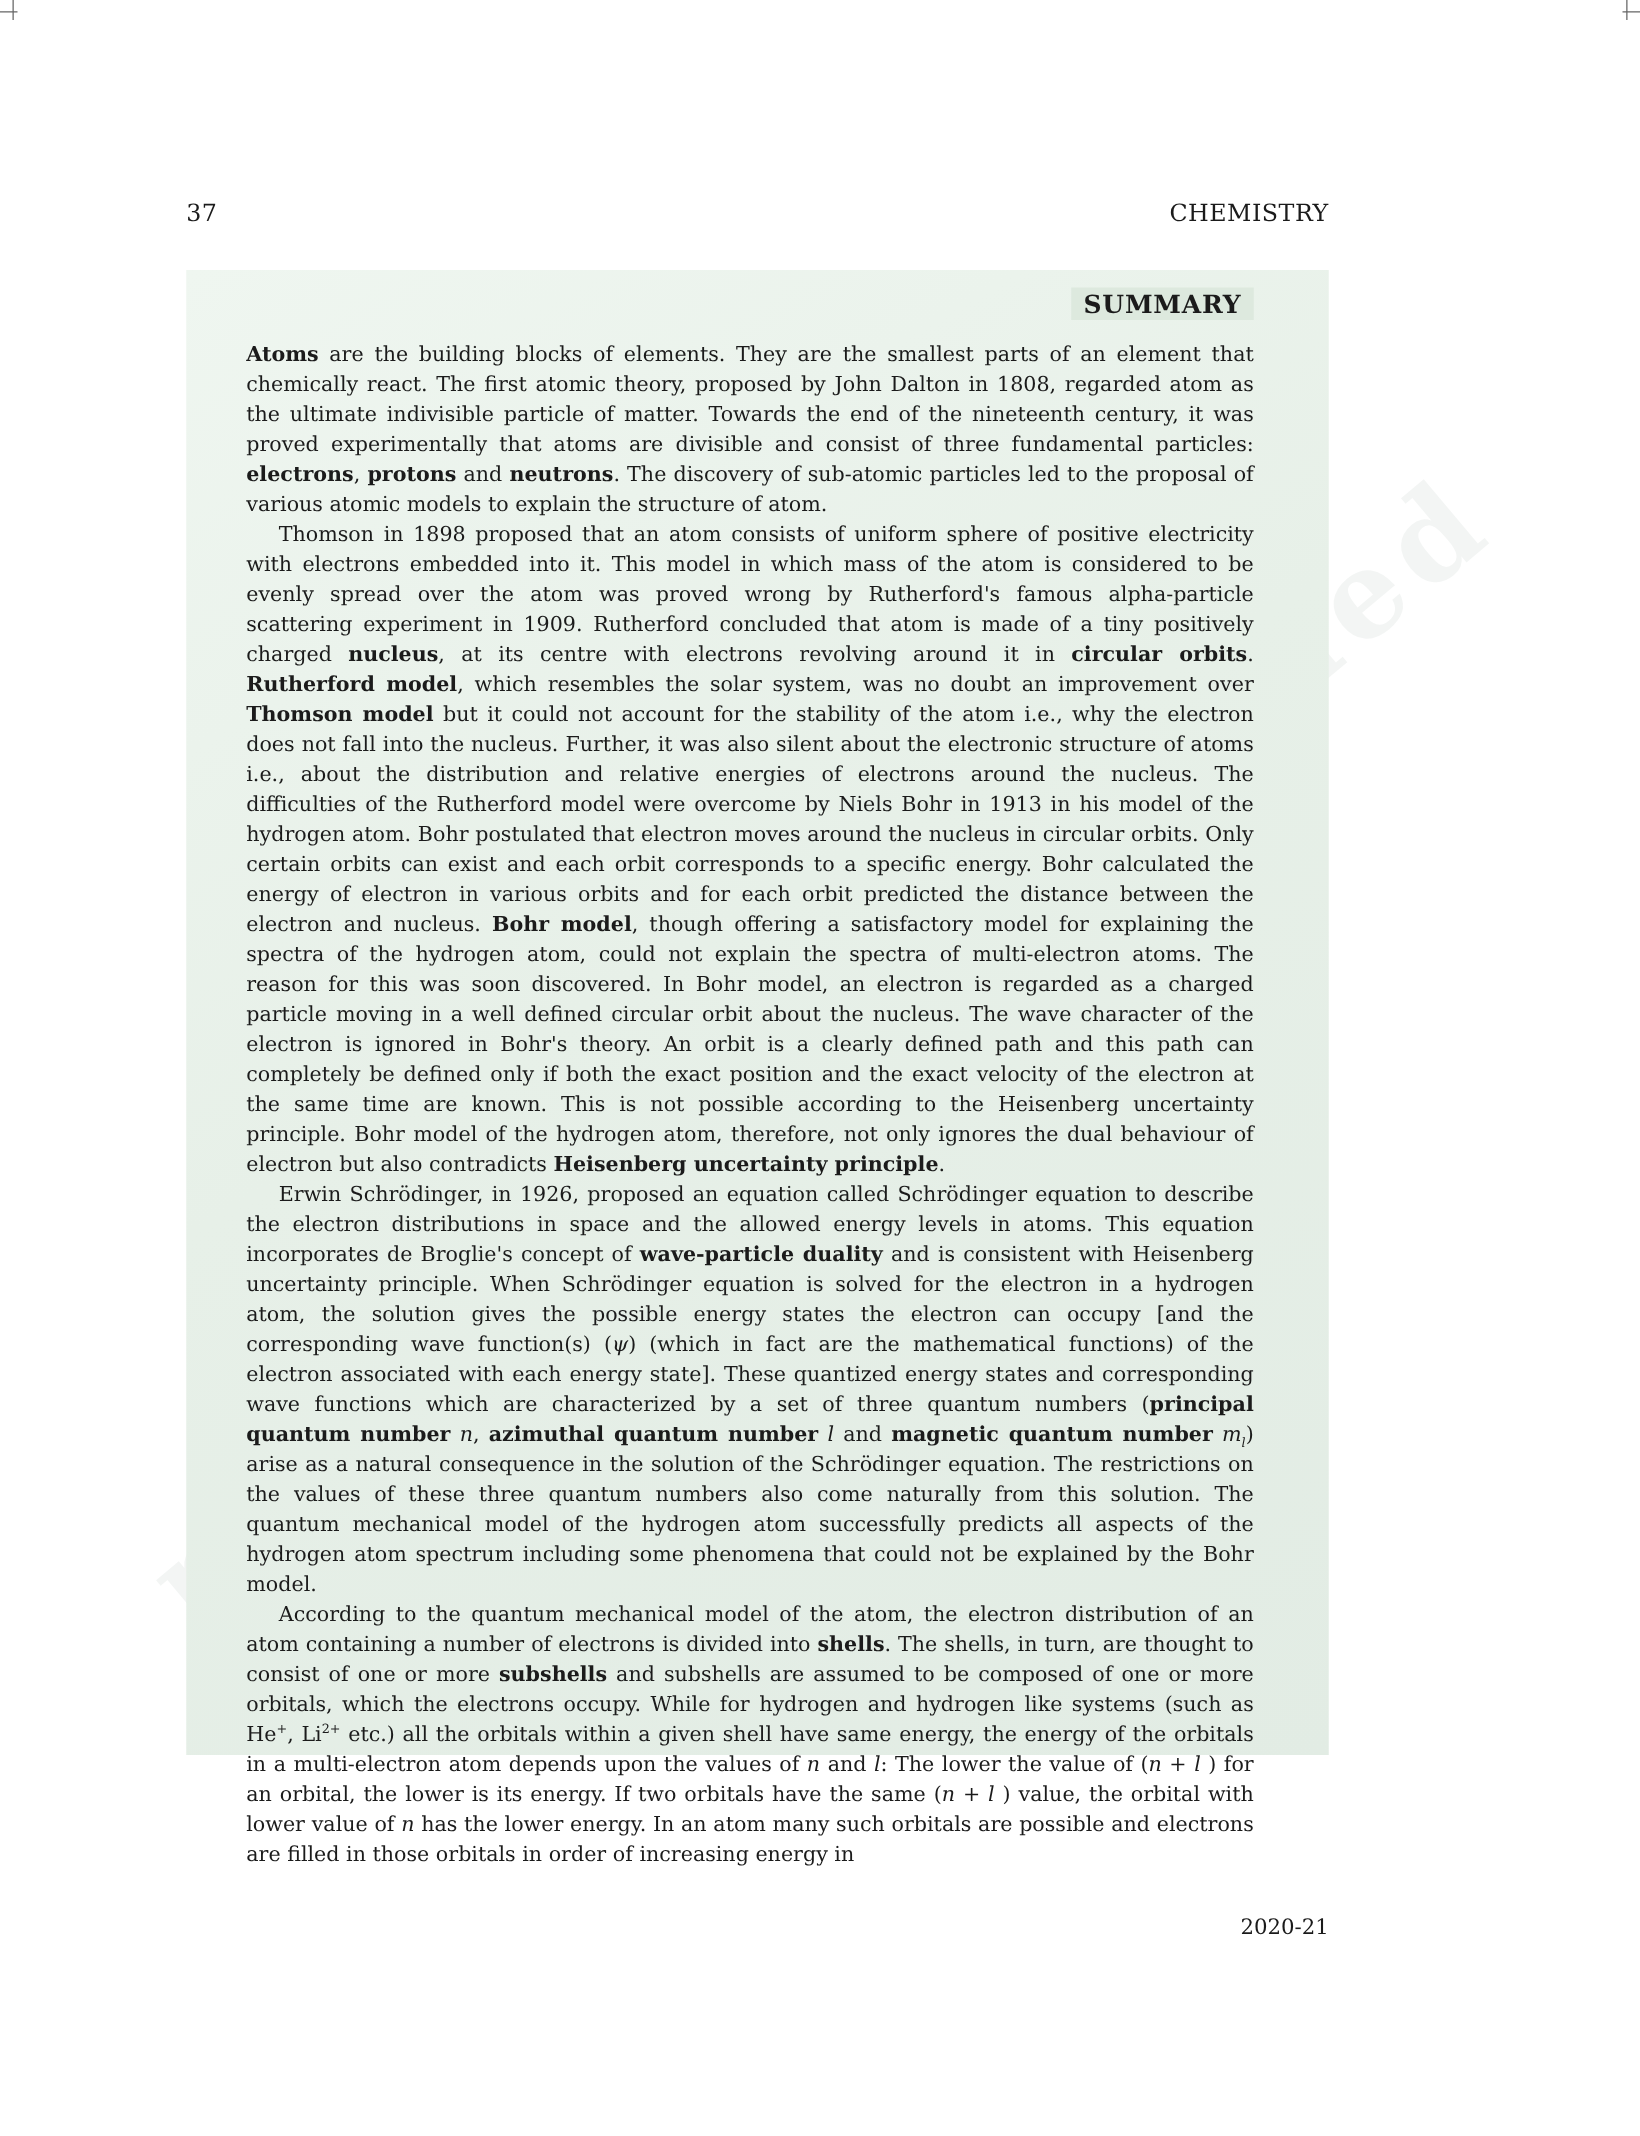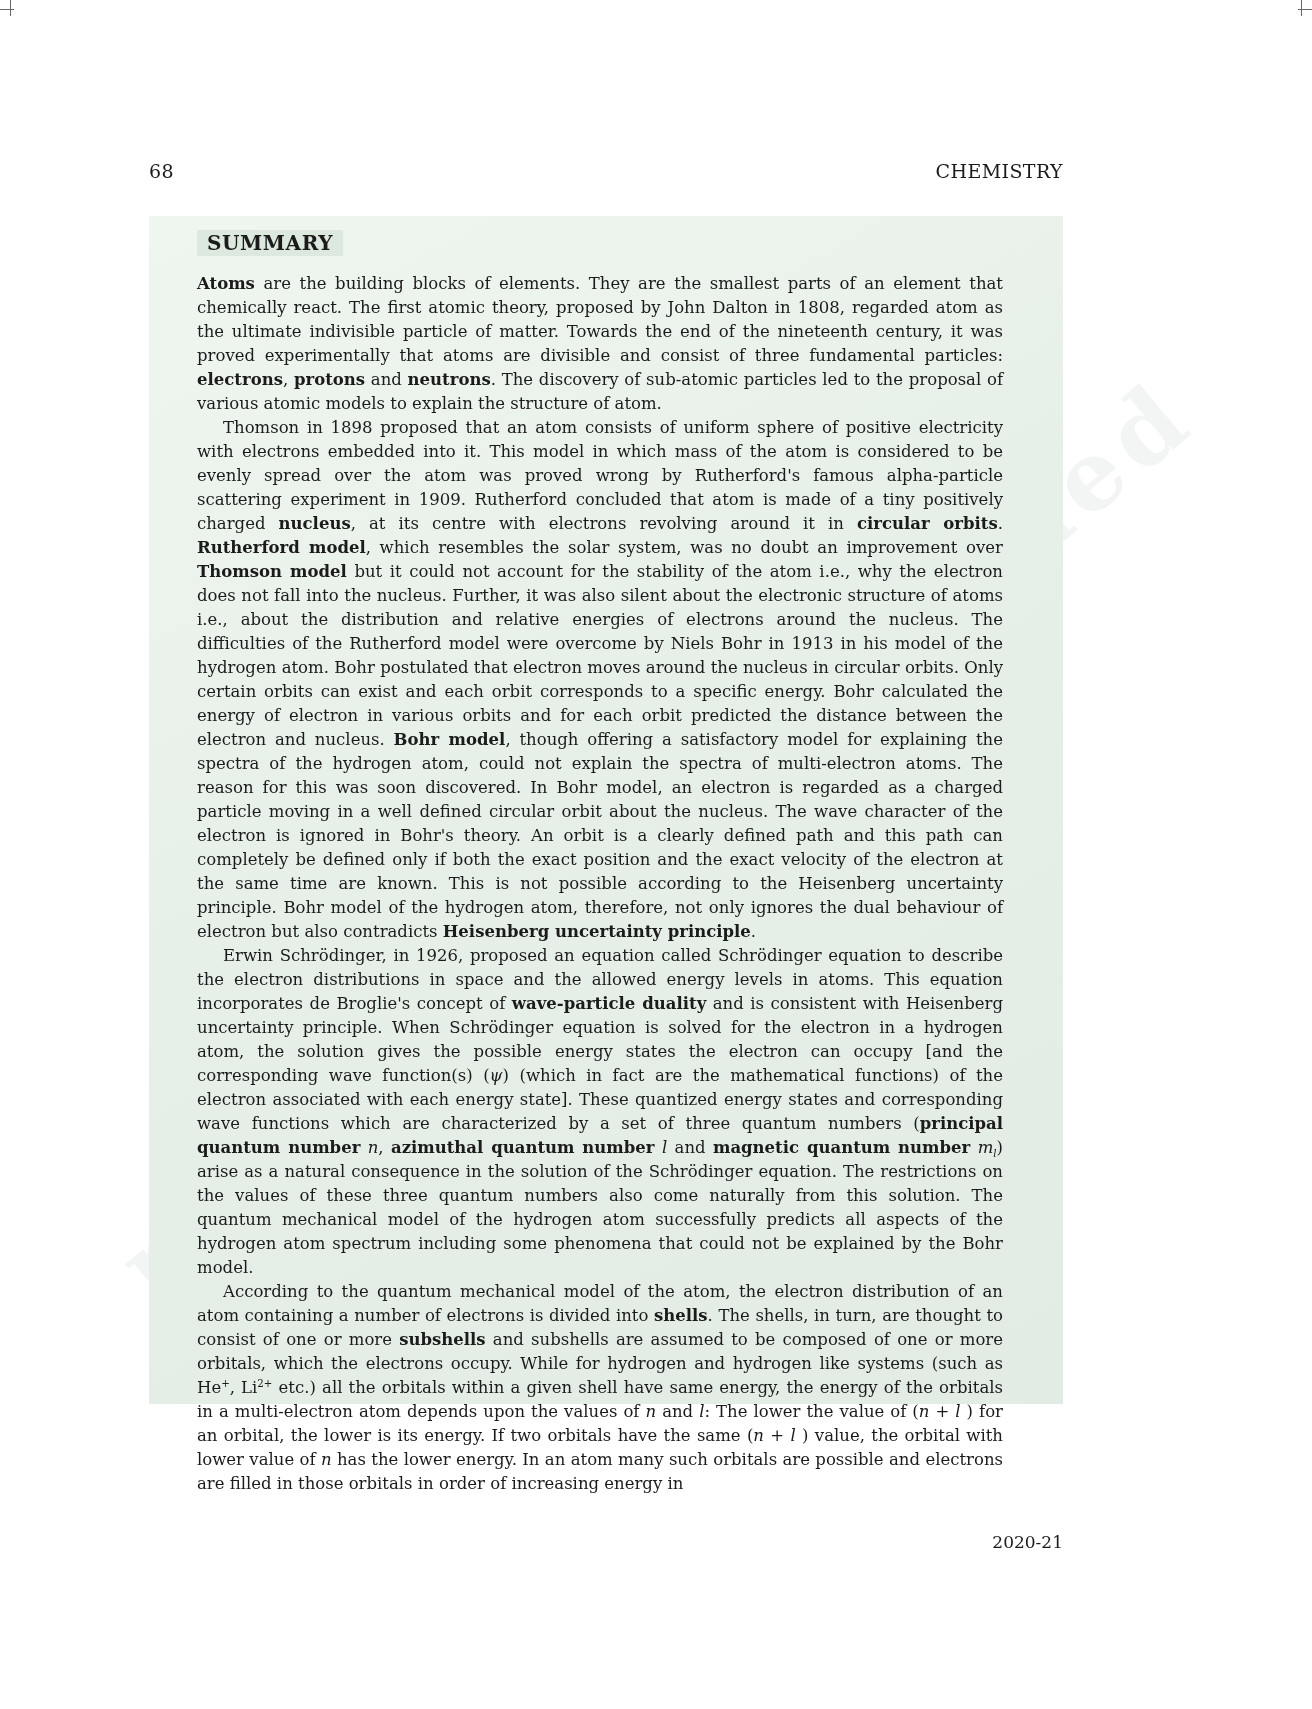--- a/index.html
+++ b/index.html
@@ -31,21 +31,21 @@
     position:absolute;
     left:149px;
     top:216px;
     width:914px;
     height:1188px;
     box-sizing:border-box;
     padding:12px 60px 24px 48px;
     background:linear-gradient(150deg,#eff6f0 0%,#e7f0e8 45%,#e2ece4 100%);
   }
   .summary-title-row{
-    text-align:left;
+    text-align:right;
     margin:2px 0 16px 0;
   }
   .summary-title{
     display:inline-block;
     font-weight:700;
     font-size:20px;
     letter-spacing:0.6px;
     background:#dde9de;
     padding:1px 10px;
   }
@@ -85,21 +85,21 @@
 <body>
 
 <div class="page">
 
   <div class="crop crop-tl-v"></div>
   <div class="crop crop-tl-h"></div>
   <div class="crop crop-tr-v"></div>
   <div class="crop crop-tr-h"></div>
 
   <div class="page-header">
-    <span>68</span>
+    <span>37</span>
     <span>CHEMISTRY</span>
   </div>
 
   <div class="watermark">not to be republished</div>
 
   <div class="summary-box">
     <div class="summary-title-row">
       <span class="summary-title">SUMMARY</span>
     </div>
     <div class="summary-paragraphs">

